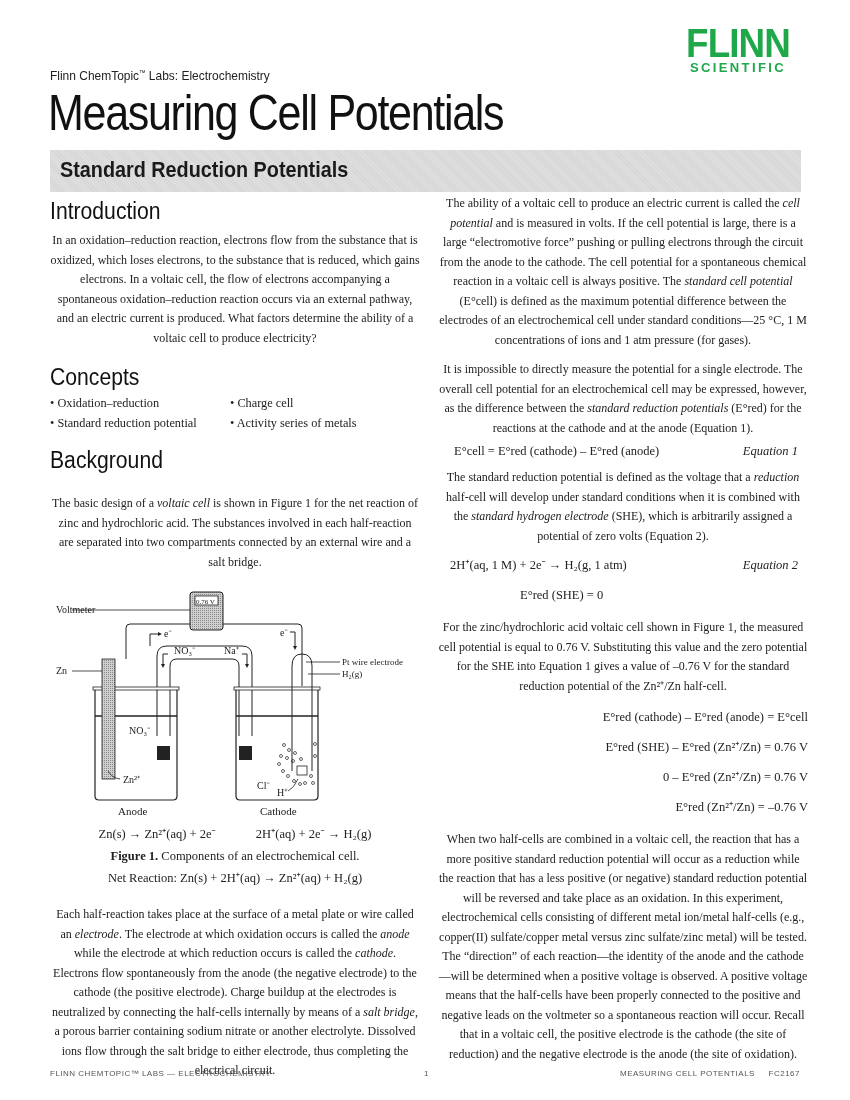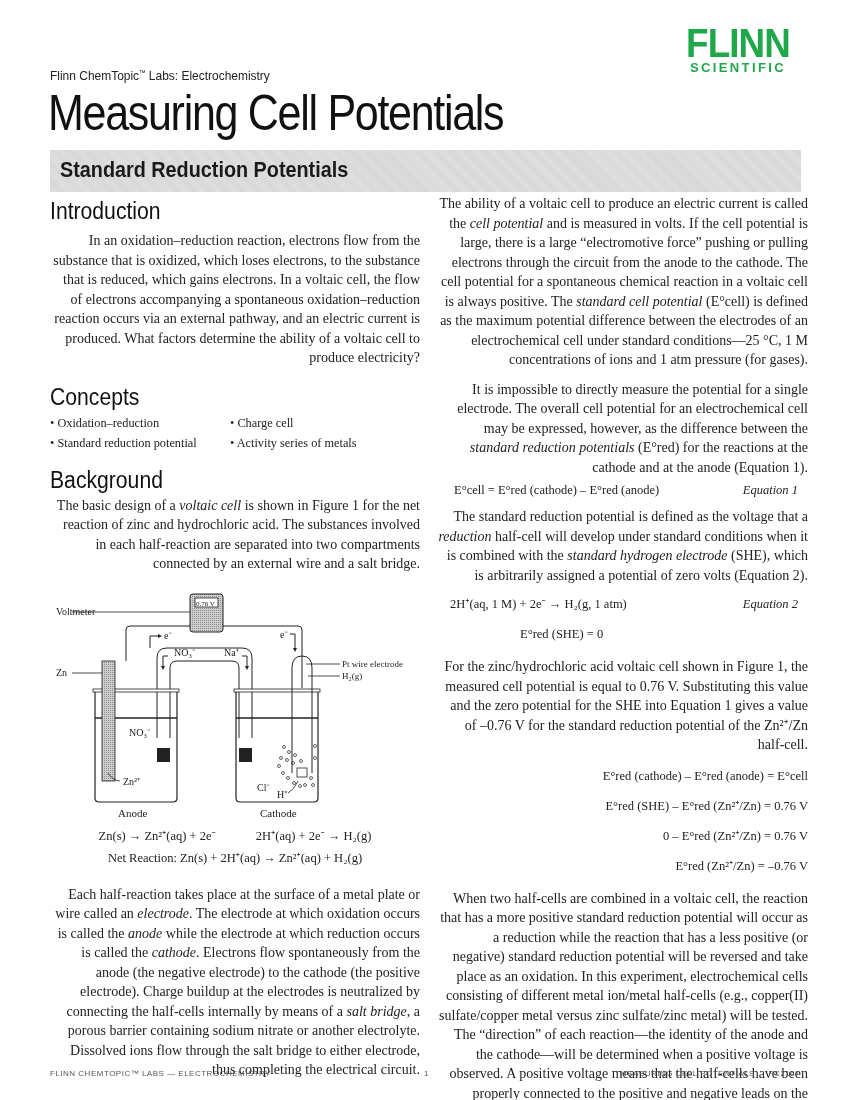--- a/index.html
+++ b/index.html
@@ -14,21 +14,21 @@
   #title { position: absolute; left: 48px; top: 84px; font-family: "Liberation Sans", sans-serif; font-size: 50px; font-weight: normal; color: #111; letter-spacing: -1.5px; transform: scaleX(0.86); transform-origin: left; white-space: nowrap; }
   #band { position: absolute; left: 50px; top: 150px; width: 751px; height: 42px; background: #d6d6d6;
     background-image: repeating-linear-gradient(45deg, rgba(255,255,255,0.25) 0 1px, transparent 1px 2px); }
   #band span { position: absolute; left: 10px; top: 7px; font-family: "Liberation Sans", sans-serif; font-weight: bold; font-size: 22px; color: #1a1a1a; transform: scaleX(0.9); transform-origin: left; white-space: nowrap; }
 
   .col { position: absolute; width: 370px; }
   #left { left: 50px; top: 198px; }
   #right { left: 438px; top: 194px; }
 
   h2 { font-family: "Liberation Sans", sans-serif; font-weight: normal; font-size: 23px; margin: 0; color: #111; transform: scaleX(0.92); transform-origin: left; }
-  p.body { font-family: "Liberation Serif", serif; font-size: 14px; line-height: 19.5px; margin: 0; color: #222; text-align: right; }
+  p.body { font-family: "Liberation Serif", serif; font-size: 12px; line-height: 19.5px; margin: 0; color: #222; text-align: center; }
   p.body i { font-style: italic; }
 
   .concepts { display: grid; grid-template-columns: 180px 190px; font-family: "Liberation Serif", serif; font-size: 12.3px; line-height: 20px; color: #222; margin-top: 2px; }
 
   .eq { font-family: "Liberation Serif", serif; font-size: 12.5px; color: #222; position: relative; height: 22px; line-height: 22px; margin-top: 8px; }
   .eq .label { position: absolute; right: 10px; top: 0; font-style: italic; text-align: right; }
   .centered { text-align: right; }
   sub, sup { font-size: 7px; }
 
   #figure { position: relative; width: 370px; height: 235px; margin-top: 14px; }
@@ -59,21 +59,21 @@
 
   <h2 style="margin-top:16px">Concepts</h2>
   <div class="concepts">
     <span>• Oxidation–reduction</span>
     <span>• Charge cell</span>
     <span>• Standard reduction potential</span>
     <span>• Activity series of metals</span>
   </div>
 
   <h2 style="margin-top:14px">Background</h2>
-  <p class="body" style="margin-top:2px"><span>The basic design of a </span><i>voltaic cell</i><span> is shown in Figure 1 for the net reaction of zinc and hydrochloric acid. The substances involved in each half-reaction are separated into two compartments connected by an external wire and a salt bridge.</span></p>
+  <p class="body" style="margin-top:20px"><span>The basic design of a </span><i>voltaic cell</i><span> is shown in Figure 1 for the net reaction of zinc and hydrochloric acid. The substances involved in each half-reaction are separated into two compartments connected by an external wire and a salt bridge.</span></p>
 
   <div id="figure">
     <svg width="370" height="235" viewBox="0 0 370 235" style="position:absolute;left:0;top:0">
       <defs>
         <pattern id="dots" width="2" height="2" patternUnits="userSpaceOnUse">
           <rect width="2" height="2" fill="#cfcfcf"></rect>
             <rect width="1" height="1" fill="#8a8a8a"></rect>
         </pattern>
       </defs>
 
@@ -151,20 +151,21 @@
         <text x="68" y="229" font-size="11">Anode</text>
         <text x="210" y="229" font-size="11">Cathode</text>
       </g>
     </svg>
   </div>
 
   <div class="figcap" style="margin-top:2px;display:flex;justify-content:center;gap:40px">
     <span>Zn(s) → Zn²⁺(aq) + 2e⁻</span>
     <span>2H⁺(aq) + 2e⁻ → H₂(g)</span>
   </div>
+  <div class="figcap"><b>Figure 1.</b><span> Components of an electrochemical cell.</span></div>
   <div class="figcap">Net Reaction: Zn(s) + 2H⁺(aq) → Zn²⁺(aq) + H₂(g)</div>
 
   <p class="body" style="margin-top:16px"><span>Each half-reaction takes place at the surface of a metal plate or wire called an </span><i>electrode</i><span>. The electrode at which oxidation occurs is called the </span><i>anode</i><span> while the electrode at which reduction occurs is called the </span><i>cathode</i><span>. Electrons flow spontaneously from the anode (the negative electrode) to the cathode (the positive electrode). Charge buildup at the electrodes is neutralized by connecting the half-cells internally by means of a </span><i>salt bridge</i><span>, a porous barrier containing sodium nitrate or another electrolyte. Dissolved ions flow through the salt bridge to either electrode, thus completing the electrical circuit.</span></p>
 </div>
 
 <div class="col" id="right">
   <p class="body"><span>The ability of a voltaic cell to produce an electric current is called the </span><i>cell potential</i><span> and is measured in volts. If the cell potential is large, there is a large “electromotive force” pushing or pulling electrons through the circuit from the anode to the cathode. The cell potential for a spontaneous chemical reaction in a voltaic cell is always positive. The </span><i>standard cell potential</i><span> (E°cell) is defined as the maximum potential difference between the electrodes of an electrochemical cell under standard conditions—25 °C, 1 M concentrations of ions and 1 atm pressure (for gases).</span></p>
   <p class="body" style="margin-top:10px"><span>It is impossible to directly measure the potential for a single electrode. The overall cell potential for an electrochemical cell may be expressed, however, as the difference between the </span><i>standard reduction potentials</i><span> (E°red) for the reactions at the cathode and at the anode (Equation 1).</span></p>
   <div class="eq" style="margin-top:2px;padding-left:16px">
     <span>E°cell = E°red (cathode) – E°red (anode)</span>

